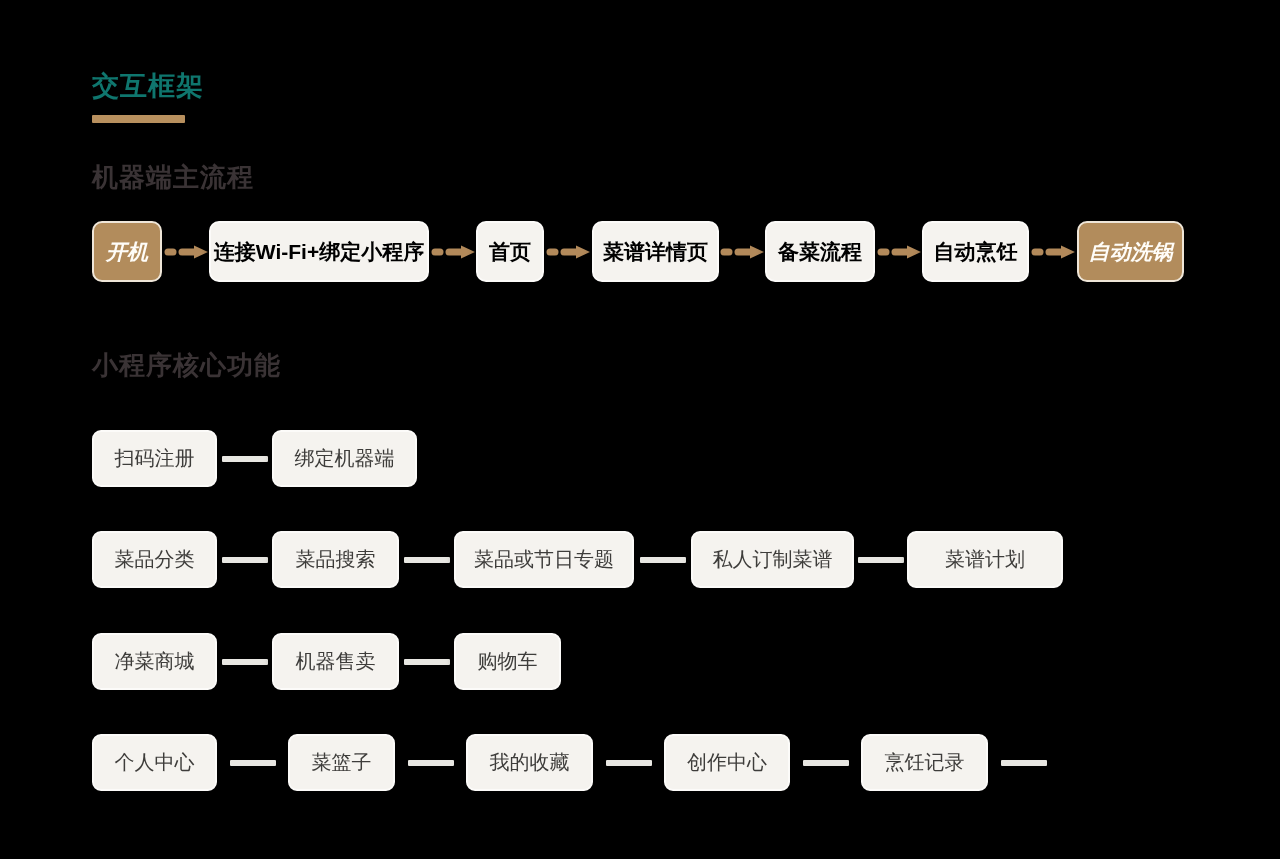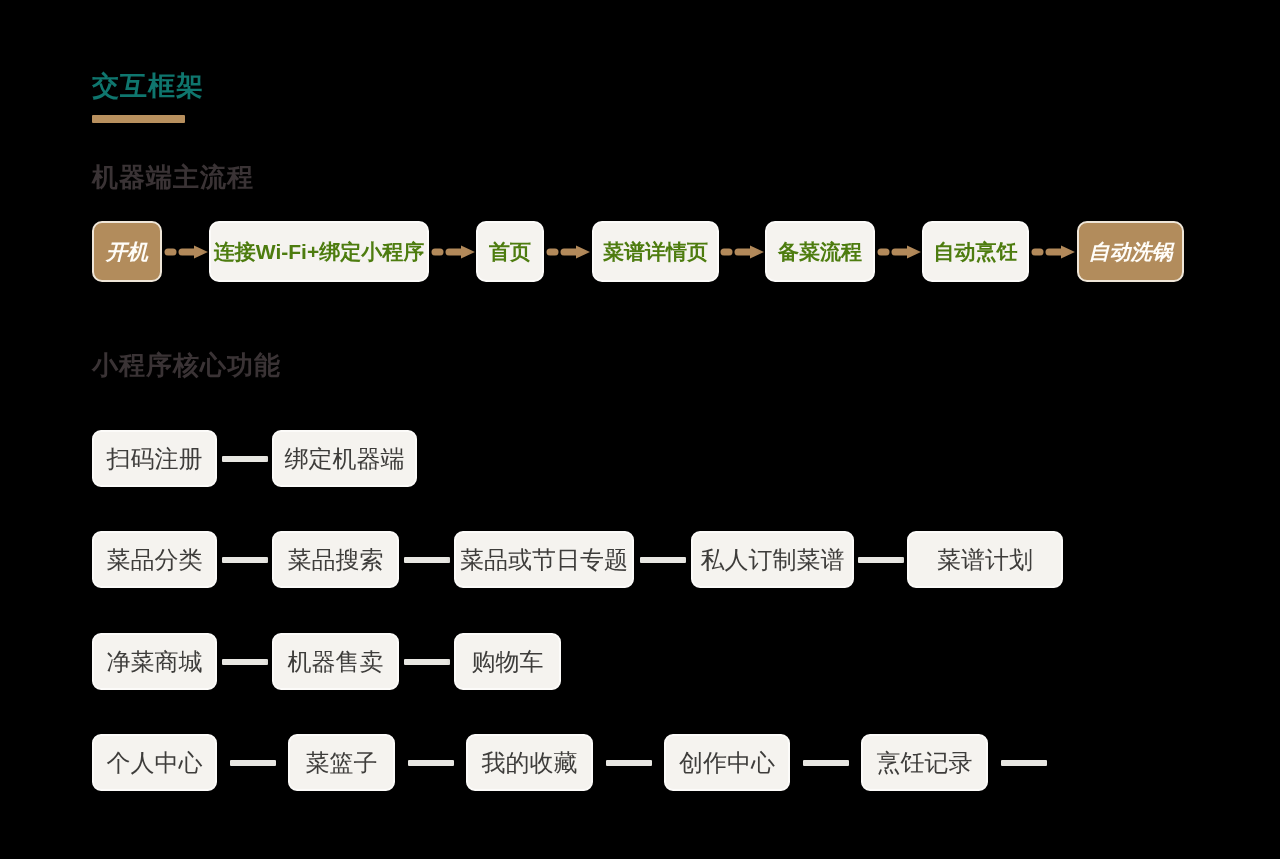--- a/index.html
+++ b/index.html
@@ -55,21 +55,21 @@
     height: 61px;
     display: flex;
     align-items: center;
     justify-content: center;
     background: #f5f3ef;
     border: 2px solid #fcfbf9;
     border-radius: 10px;
     box-shadow: 0 3px 7px rgba(0,0,0,0.55);
     font-size: 21px;
     font-weight: bold;
-    color: #4d7c0f;
+    color: #000000;
     white-space: nowrap;
     flex: 0 0 auto;
   }
   .node.accent {
     background: #b28c5c;
     border: 2px solid #efe6d8;
     color: #fffdf8;
     font-style: italic;
   }
 
@@ -79,21 +79,21 @@
     display: flex;
     align-items: center;
     justify-content: center;
     flex: 0 0 auto;
   }
 
   .mini-row { height: 57px; }
   .mini-row .node {
     height: 57px;
     font-weight: normal;
-    font-size: 24px;
+    font-size: 20px;
     color: #3e3d3b;
     border-radius: 9px;
   }
   .row-a { top: 430px; }
   .row-b { top: 531px; }
   .row-c { top: 633px; }
   .row-d { top: 734px; gap: 8px; }
 
   .bar-conn {
     width: 55px;

